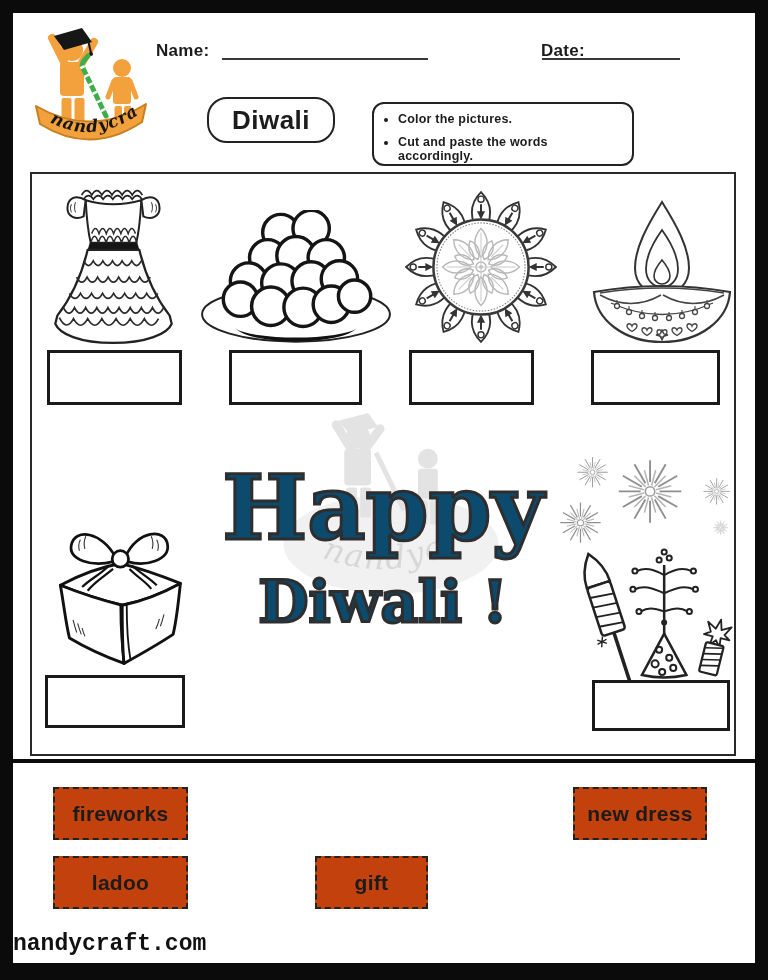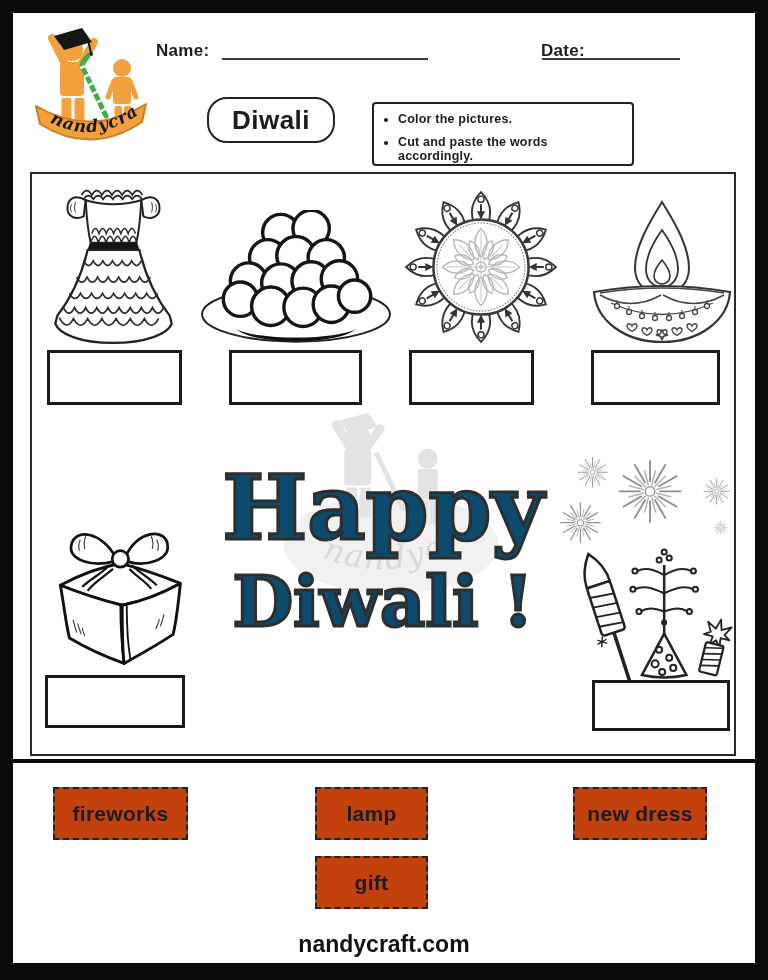--- a/index.html
+++ b/index.html
@@ -5,39 +5,39 @@
   html,body{margin:0;padding:0;}
   #frame{position:relative;width:768px;height:980px;background:#0b0b0b;font-family:"Liberation Sans",sans-serif;color:#1c1c1c;overflow:hidden;}
   .page{position:absolute;left:13px;top:13px;width:742px;height:950px;background:#ffffff;}
   .abs{position:absolute;}
 
   
   .logo{left:17px;top:7px;width:122px;height:128px;}
   .fieldlabel{font-size:17px;font-weight:700;letter-spacing:.3px;}
   .writeline{border-bottom:2px solid #3a3a3a;height:1px;}
   .titlebox{left:194px;top:84px;width:124px;height:42px;border:2.5px solid #222;border-radius:20px;display:flex;align-items:center;justify-content:center;font-size:26px;font-weight:800;letter-spacing:.5px;}
-  .instrbox{left:359px;top:89px;width:262px;height:64px;border:2px solid #222;border-radius:4px;padding:8px 10px 6px 8px;box-sizing:border-box;}
+  .instrbox{left:359px;top:89px;width:262px;height:64px;border:2px solid #222;border-radius:12px;padding:8px 10px 6px 8px;box-sizing:border-box;}
   .instrbox ul{margin:0;padding-left:16px;list-style:disc;}
   .instrbox li{font-size:12.5px;font-weight:700;margin-bottom:9px;letter-spacing:.2px;}
 
   
   .mainbox{left:17px;top:159px;width:706px;height:584px;border:2px solid #2a2a2a;box-sizing:border-box;}
   .answer{border:3px solid #1a1a1a;background:#fff;box-sizing:border-box;}
 
   .greeting{left:0;right:0;top:286px;text-align:center;z-index:3;
     font-family:"DejaVu Serif",serif;font-weight:700;color:#0c4a6e;
     -webkit-text-stroke:3px #2e2e2e;}
   .greeting .l1{font-size:90px;line-height:94px;}
-  .greeting .l2{font-size:70px;line-height:96px;}
+  .greeting .l2{font-size:58px;line-height:96px;}
   .watermark{left:243px;top:219px;width:232px;height:214px;z-index:1;}
 
   
   .separator{left:0;top:746px;width:742px;height:4px;background:#0b0b0b;}
   .wordcard{height:53px;border:2.5px dashed #222;background:#c2410c;display:flex;align-items:center;justify-content:center;font-size:21px;font-weight:700;letter-spacing:.3px;box-sizing:border-box;}
-  .footer{left:0;right:0;top:918px;text-align:center;font-family:Liberation Sans, sans-serif;font-size:23px;font-weight:700;color:#111;}
+  .footer{left:0;right:0;top:918px;text-align:left;font-family:Liberation Mono, monospace;font-size:23px;font-weight:700;color:#111;}
 
   svg{display:block;}
 </style>
 </head>
 <body>
 
 <div id="frame">
  <div class="page">
 
   <svg class="abs logo" viewBox="0 0 122 128">
@@ -322,20 +322,20 @@
         <rect x="-9" y="-14" width="18" height="30" rx="2" fill="#fff" stroke="#222" stroke-width="2.2"></rect>
         <path d="M-9,-8 L9,-12 M-9,-2 L9,-6 M-9,4 L9,0 M-9,10 L9,6" stroke="#222" stroke-width="1.6"></path>
       </g>
     </svg>
     <div class="abs answer" style="left:560px;top:506px;width:138px;height:51px;"></div>
   </div>
 
   <div class="abs separator"></div>
 
   <div class="abs wordcard" style="left:40px;top:774px;width:135px;">fireworks</div>
-  <div class="abs wordcard" style="left:302px;top:774px;width:113px;">lamp</div>
   <div class="abs wordcard" style="left:560px;top:774px;width:134px;">new dress</div>
+  <div class="abs wordcard" style="left:40px;top:843px;width:135px;">ladoo</div>
   <div class="abs wordcard" style="left:302px;top:843px;width:113px;">gift</div>
 
   <div class="abs footer">nandycraft.com</div>
 
  </div>
 </div>
 
 </body></html>

